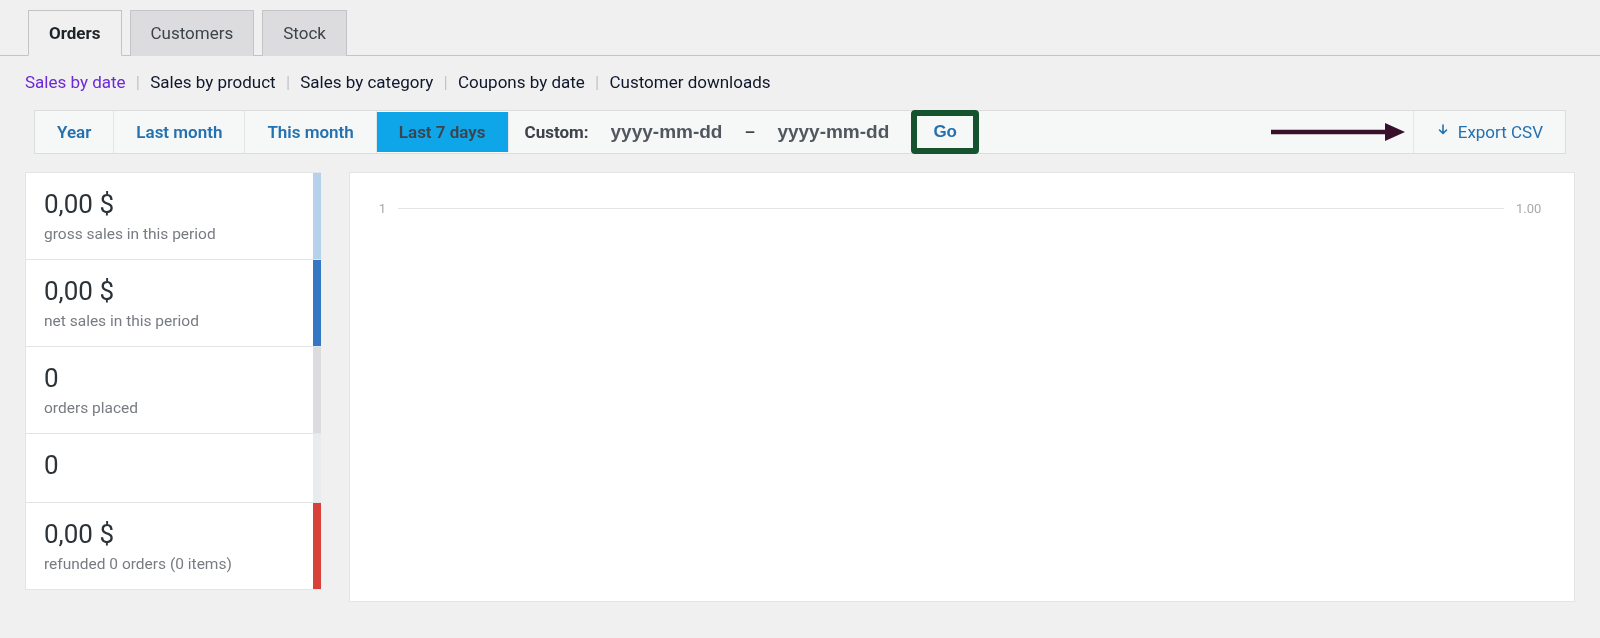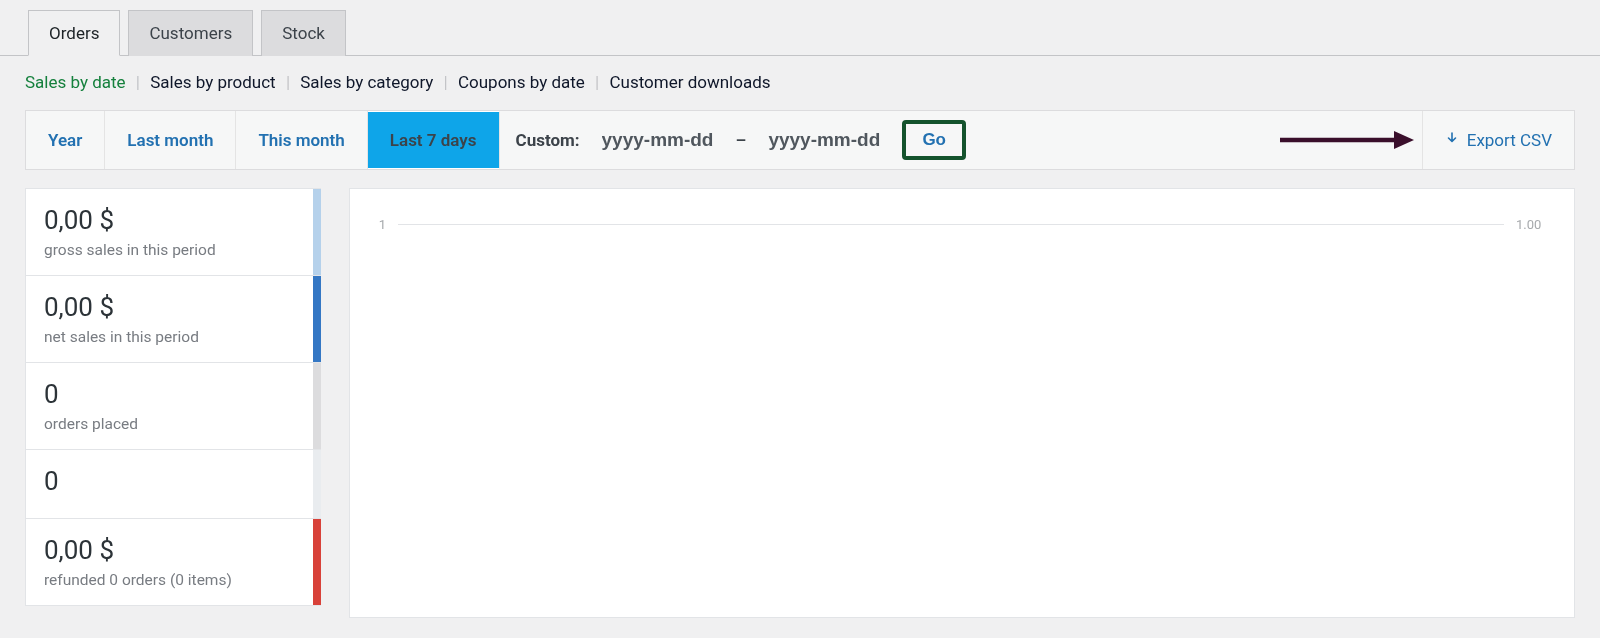--- a/index.html
+++ b/index.html
@@ -24,43 +24,43 @@
     font-size: 17px;
     border: 1px solid #c3c4c7;
     border-bottom: none;
     background: #dcdcde;
     color: #3c434a;
     cursor: pointer;
     margin-bottom: -1px;
   }
   .top-tab.active {
     background: #f0f0f1;
-    font-weight: 400;
+    font-weight: 700;
     color: #1d2327;
     border-bottom: 1px solid #f0f0f1;
   }
 
   
   .subnav {
     padding: 16px 0 18px 25px;
     font-size: 17px;
     color: #2c3338;
   }
-  .subnav .current { color: #15803d; }
+  .subnav .current { color: #6d28d9; }
   .subnav .sep { color: #c3c4c7; padding: 0 6px; }
   .subnav a { color: #0f172a; text-decoration: none; cursor: pointer; }
 
   
   .range-bar {
     display: flex;
     align-items: stretch;
     border: 1px solid #dcdcde;
     background: #f6f7f7;
-    margin: 0 25px;
-    height: 60px;
+    margin: 0 34px;
+    height: 44px;
   }
   .range-item {
     display: flex;
     align-items: center;
     padding: 0 22px;
     border-right: 1px solid #e4e4e4;
     font-size: 17px;
     color: #2271b1;
     font-weight: 600;
     cursor: pointer;
@@ -85,21 +85,21 @@
     border: none;
     background: transparent;
     font-size: 19px;
     color: #b91c1c;
     width: 120px;
     padding: 6px 4px;
   }
   .date-input::placeholder { color: #50575e; font-weight: 600; }
   .dash { color: #3c434a; font-weight: 600; }
   .go-btn {
-    border: 4px solid #14532d;
+    border: 6px solid #14532d;
     background: #f6f7f7;
     color: #2271b1;
     font-weight: 600;
     font-size: 17px;
     padding: 6px 16px;
     border-radius: 4px;
     cursor: pointer;
   }
   .range-spacer { flex: 1; }
 

